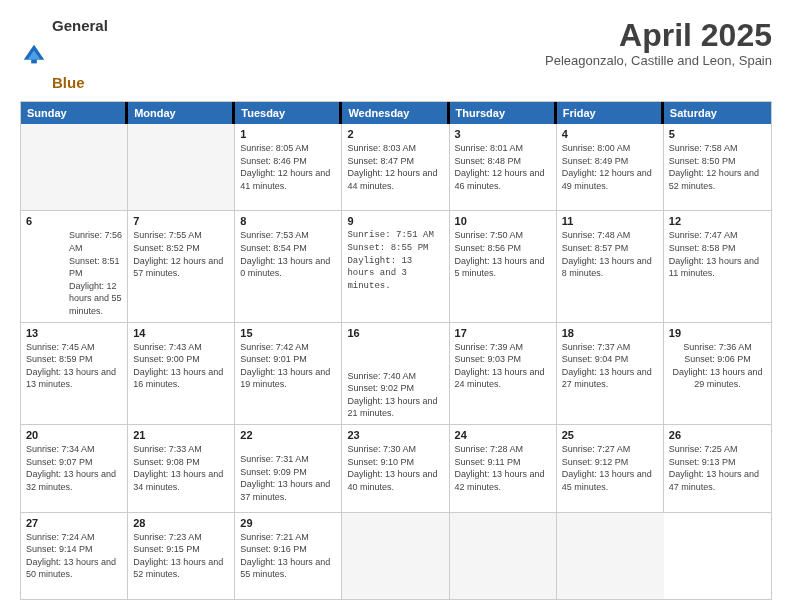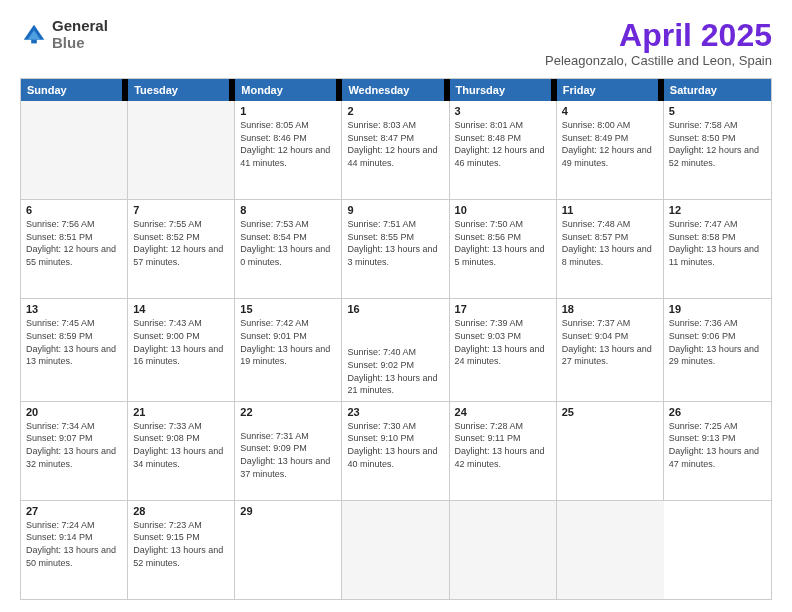--- a/index.html
+++ b/index.html
@@ -25,42 +25,43 @@
     }
     .logo {
       display: flex;
       align-items: center;
       gap: 4px;
     }
     .logo-text {
       display: flex;
       flex-direction: column;
       line-height: 1.1;
+      gap: 40px;
     }
     .logo-general {
       font-size: 15px;
       font-weight: bold;
       color: #333;
     }
     .logo-blue {
       font-size: 15px;
       font-weight: bold;
-      color: #737373;
+      color: #a16207;
     }
     .logo-icon {
       width: 28px;
       height: 28px;
     }
     .title-block {
       text-align: right;
     }
     .month-title {
       font-size: 32px;
       font-weight: bold;
-      color: #6d28d9;
+      color: #404040;
       line-height: 1.1;
     }
     .subtitle {
       font-size: 13px;
       color: #555;
       text-align: right;
     }
     .calendar {
       flex: 1;
       display: flex;
@@ -71,21 +72,21 @@
       display: grid;
       grid-template-columns: repeat(7, 1fr);
       background: #2a6db5;
     }
     .cal-header-cell {
       color: #fff;
       font-size: 11px;
       font-weight: bold;
       padding: 5px 6px;
       text-align: left;
-      border-right: 6px solid #000000;
+      border-right: 3px solid #000000;
     }
     .cal-header-cell:last-child {
       border-right: none;
     }
     .cal-body {
       flex: 1;
       display: flex;
       flex-direction: column;
     }
     .cal-row {
@@ -141,22 +142,22 @@
     </div>
     <div class="title-block">
       <div class="month-title">April 2025</div>
       <div class="subtitle">Peleagonzalo, Castille and Leon, Spain</div>
     </div>
   </div>
 
   <div class="calendar">
     <div class="cal-header">
     <div class="cal-header-cell">Sunday</div>
+        <div class="cal-header-cell">Monday</div>
         <div class="cal-header-cell">Tuesday</div>
-        <div class="cal-header-cell">Monday</div>
         <div class="cal-header-cell">Wednesday</div>
         <div class="cal-header-cell">Thursday</div>
         <div class="cal-header-cell">Friday</div>
         <div class="cal-header-cell">Saturday</div>
       </div>
     <div class="cal-body">
     <div class="cal-row">
           <div class="cal-cell empty"></div>
           <div class="cal-cell empty"></div>
           <div class="cal-cell">
@@ -186,39 +187,39 @@
           <div class="cal-cell">
             <div class="day-num">5</div>
             <div class="day-info" style="white-space: pre-line;">Sunrise: 7:58 AM
 Sunset: 8:50 PM
 Daylight: 12 hours and 52 minutes.</div>
           </div>
         </div>
         <div class="cal-row">
           <div class="cal-cell">
             <div class="day-num">6</div>
-            <div class="day-info" style="white-space: pre-line;">Sunrise: 7:56 AM
+            <div class="day-info" style="white-space: pre-line; margin-left: 43px;">Sunrise: 7:56 AM
 Sunset: 8:51 PM
 Daylight: 12 hours and 55 minutes.</div>
           </div>
           <div class="cal-cell">
             <div class="day-num">7</div>
             <div class="day-info" style="white-space: pre-line;">Sunrise: 7:55 AM
 Sunset: 8:52 PM
 Daylight: 12 hours and 57 minutes.</div>
           </div>
           <div class="cal-cell">
             <div class="day-num">8</div>
             <div class="day-info" style="white-space: pre-line;">Sunrise: 7:53 AM
 Sunset: 8:54 PM
 Daylight: 13 hours and 0 minutes.</div>
           </div>
           <div class="cal-cell">
             <div class="day-num">9</div>
-            <div class="day-info" style="white-space: pre-line;">Sunrise: 7:51 AM
+            <div class="day-info" style="white-space: pre-line; font-family: Liberation Mono, monospace;">Sunrise: 7:51 AM
 Sunset: 8:55 PM
 Daylight: 13 hours and 3 minutes.</div>
           </div>
           <div class="cal-cell">
             <div class="day-num">10</div>
             <div class="day-info" style="white-space: pre-line;">Sunrise: 7:50 AM
 Sunset: 8:56 PM
 Daylight: 13 hours and 5 minutes.</div>
           </div>
           <div class="cal-cell">
@@ -266,21 +267,21 @@
 Daylight: 13 hours and 24 minutes.</div>
           </div>
           <div class="cal-cell">
             <div class="day-num">18</div>
             <div class="day-info" style="white-space: pre-line;">Sunrise: 7:37 AM
 Sunset: 9:04 PM
 Daylight: 13 hours and 27 minutes.</div>
           </div>
           <div class="cal-cell">
             <div class="day-num">19</div>
-            <div class="day-info" style="white-space: pre-line;">Sunrise: 7:36 AM
+            <div class="day-info" style="white-space: pre-line; text-align: center;">Sunrise: 7:36 AM
 Sunset: 9:06 PM
 Daylight: 13 hours and 29 minutes.</div>
           </div>
         </div>
         <div class="cal-row">
           <div class="cal-cell">
             <div class="day-num">20</div>
             <div class="day-info" style="white-space: pre-line;">Sunrise: 7:34 AM
 Sunset: 9:07 PM
 Daylight: 13 hours and 32 minutes.</div>
@@ -304,20 +305,23 @@
 Daylight: 13 hours and 40 minutes.</div>
           </div>
           <div class="cal-cell">
             <div class="day-num">24</div>
             <div class="day-info" style="white-space: pre-line;">Sunrise: 7:28 AM
 Sunset: 9:11 PM
 Daylight: 13 hours and 42 minutes.</div>
           </div>
           <div class="cal-cell">
             <div class="day-num">25</div>
+            <div class="day-info" style="white-space: pre-line;">Sunrise: 7:27 AM
+Sunset: 9:12 PM
+Daylight: 13 hours and 45 minutes.</div>
           </div>
           <div class="cal-cell">
             <div class="day-num">26</div>
             <div class="day-info" style="white-space: pre-line;">Sunrise: 7:25 AM
 Sunset: 9:13 PM
 Daylight: 13 hours and 47 minutes.</div>
           </div>
         </div>
         <div class="cal-row">
           <div class="cal-cell">
@@ -327,20 +331,23 @@
 Daylight: 13 hours and 50 minutes.</div>
           </div>
           <div class="cal-cell">
             <div class="day-num">28</div>
             <div class="day-info" style="white-space: pre-line;">Sunrise: 7:23 AM
 Sunset: 9:15 PM
 Daylight: 13 hours and 52 minutes.</div>
           </div>
           <div class="cal-cell">
             <div class="day-num">29</div>
+            <div class="day-info" style="white-space: pre-line;">Sunrise: 7:21 AM
+Sunset: 9:16 PM
+Daylight: 13 hours and 55 minutes.</div>
           </div>
           <div class="cal-cell empty"></div>
           <div class="cal-cell empty"></div>
           <div class="cal-cell empty"></div>
         </div>
       </div>
   </div>
 </div>
 
 </body></html>

